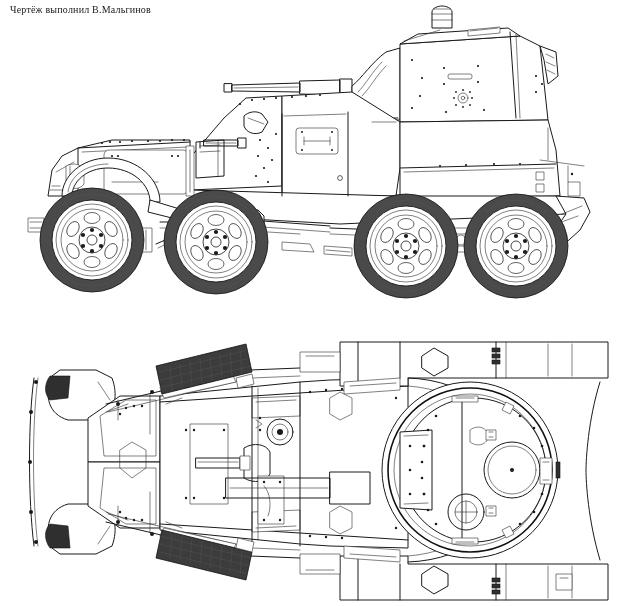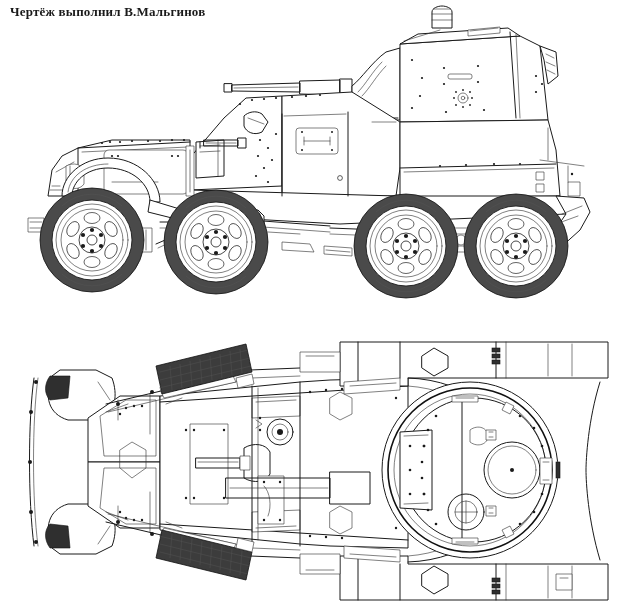--- a/index.html
+++ b/index.html
@@ -4,21 +4,21 @@
 <style>
   html,body{margin:0;padding:0;background:#ffffff;}
   body{
     width:640px;height:606px;position:relative;overflow:hidden;
     font-family:"Liberation Serif", serif;
     background:#ffffff;
   }
   #caption{
     position:absolute;left:10px;top:4px;
     font-family:"Liberation Serif", serif;
-    font-size:13px;font-weight:700;color:#1a1a1a;
+    font-size:10px;font-weight:400;color:#1a1a1a;
     letter-spacing:0.2px;white-space:nowrap;
   }
   #drawing{position:absolute;left:0;top:0;width:640px;height:606px;}
   svg{display:block;}
   .ln{fill:none;stroke:#1a1a1a;stroke-width:1;stroke-linejoin:round;stroke-linecap:round;}
   .ln-thin{fill:none;stroke:#2b2b2b;stroke-width:0.6;stroke-linejoin:round;stroke-linecap:round;}
   .ln-hair{fill:none;stroke:#555;stroke-width:0.45;}
   .ln-thick{fill:none;stroke:#111;stroke-width:1.6;stroke-linejoin:round;stroke-linecap:round;}
   .fillw{fill:#ffffff;stroke:#1a1a1a;stroke-width:1;stroke-linejoin:round;}
   .fillw-thin{fill:#ffffff;stroke:#2b2b2b;stroke-width:0.6;stroke-linejoin:round;}

